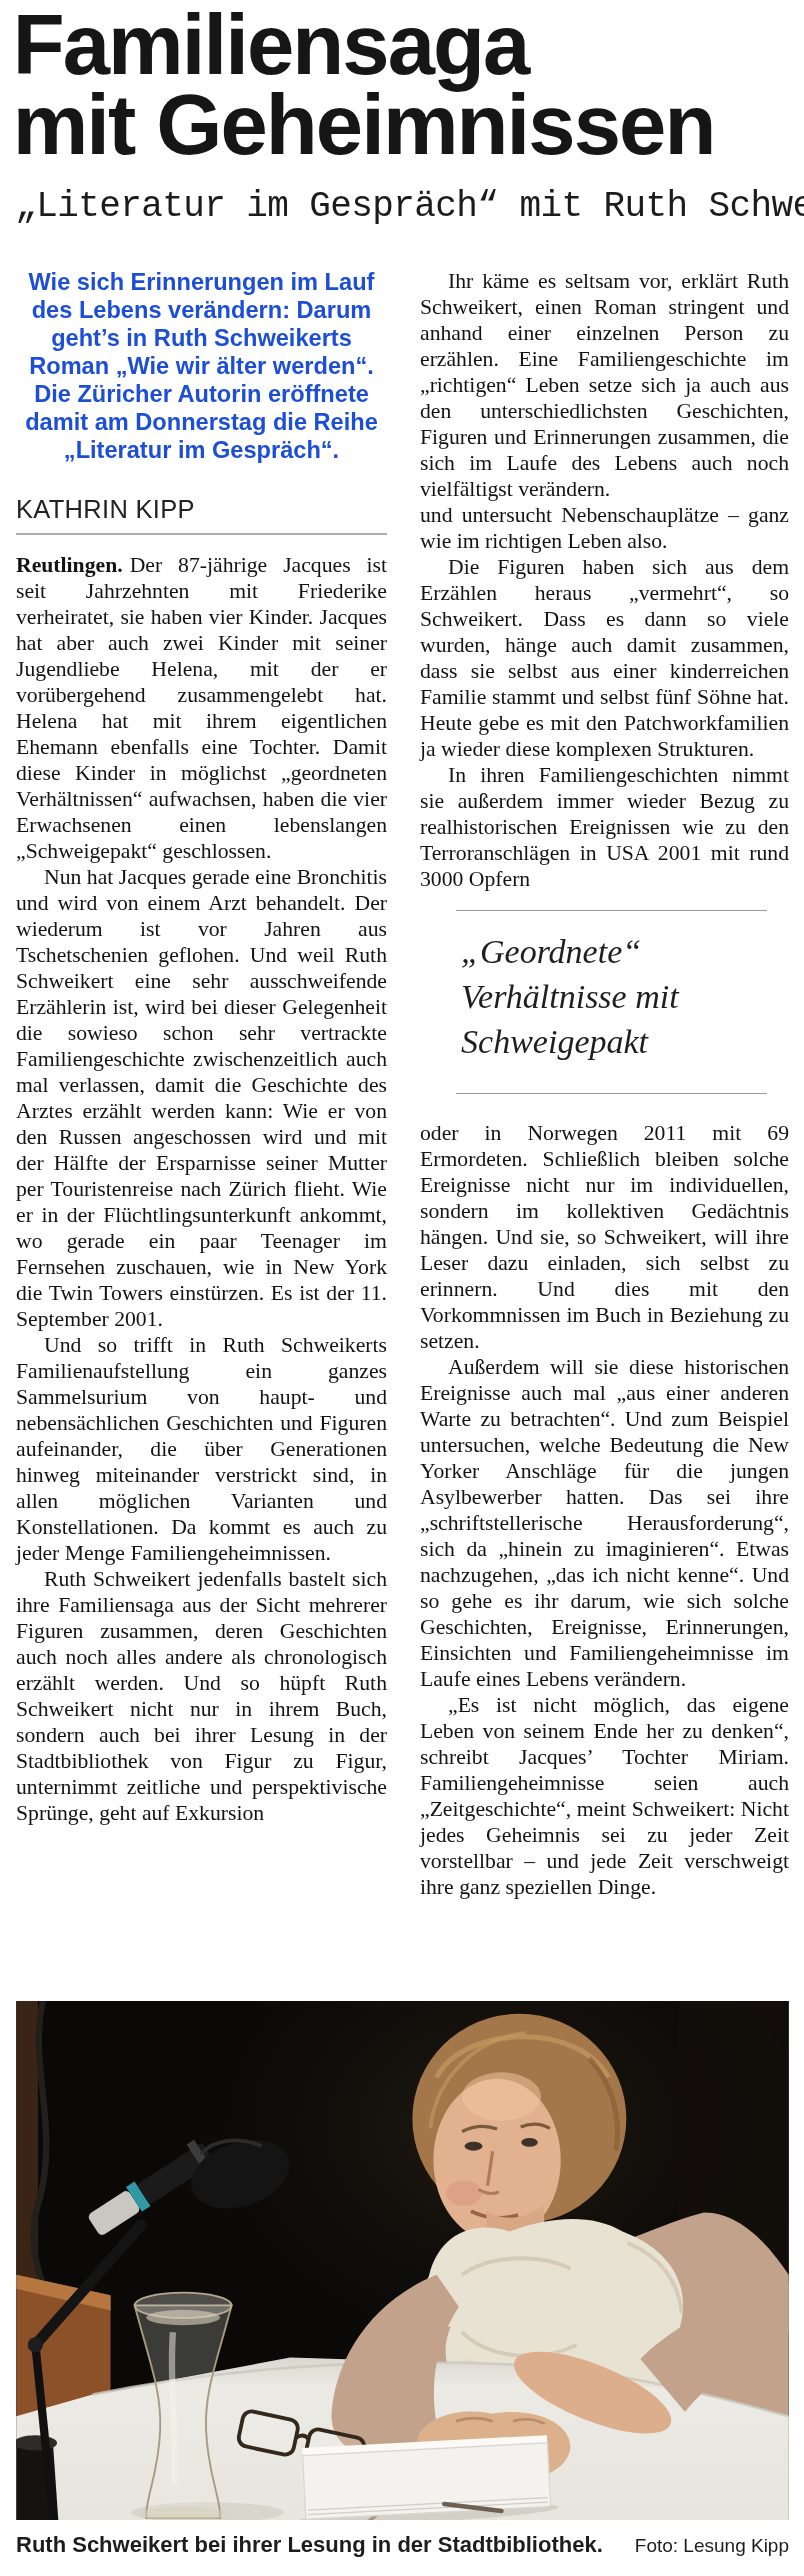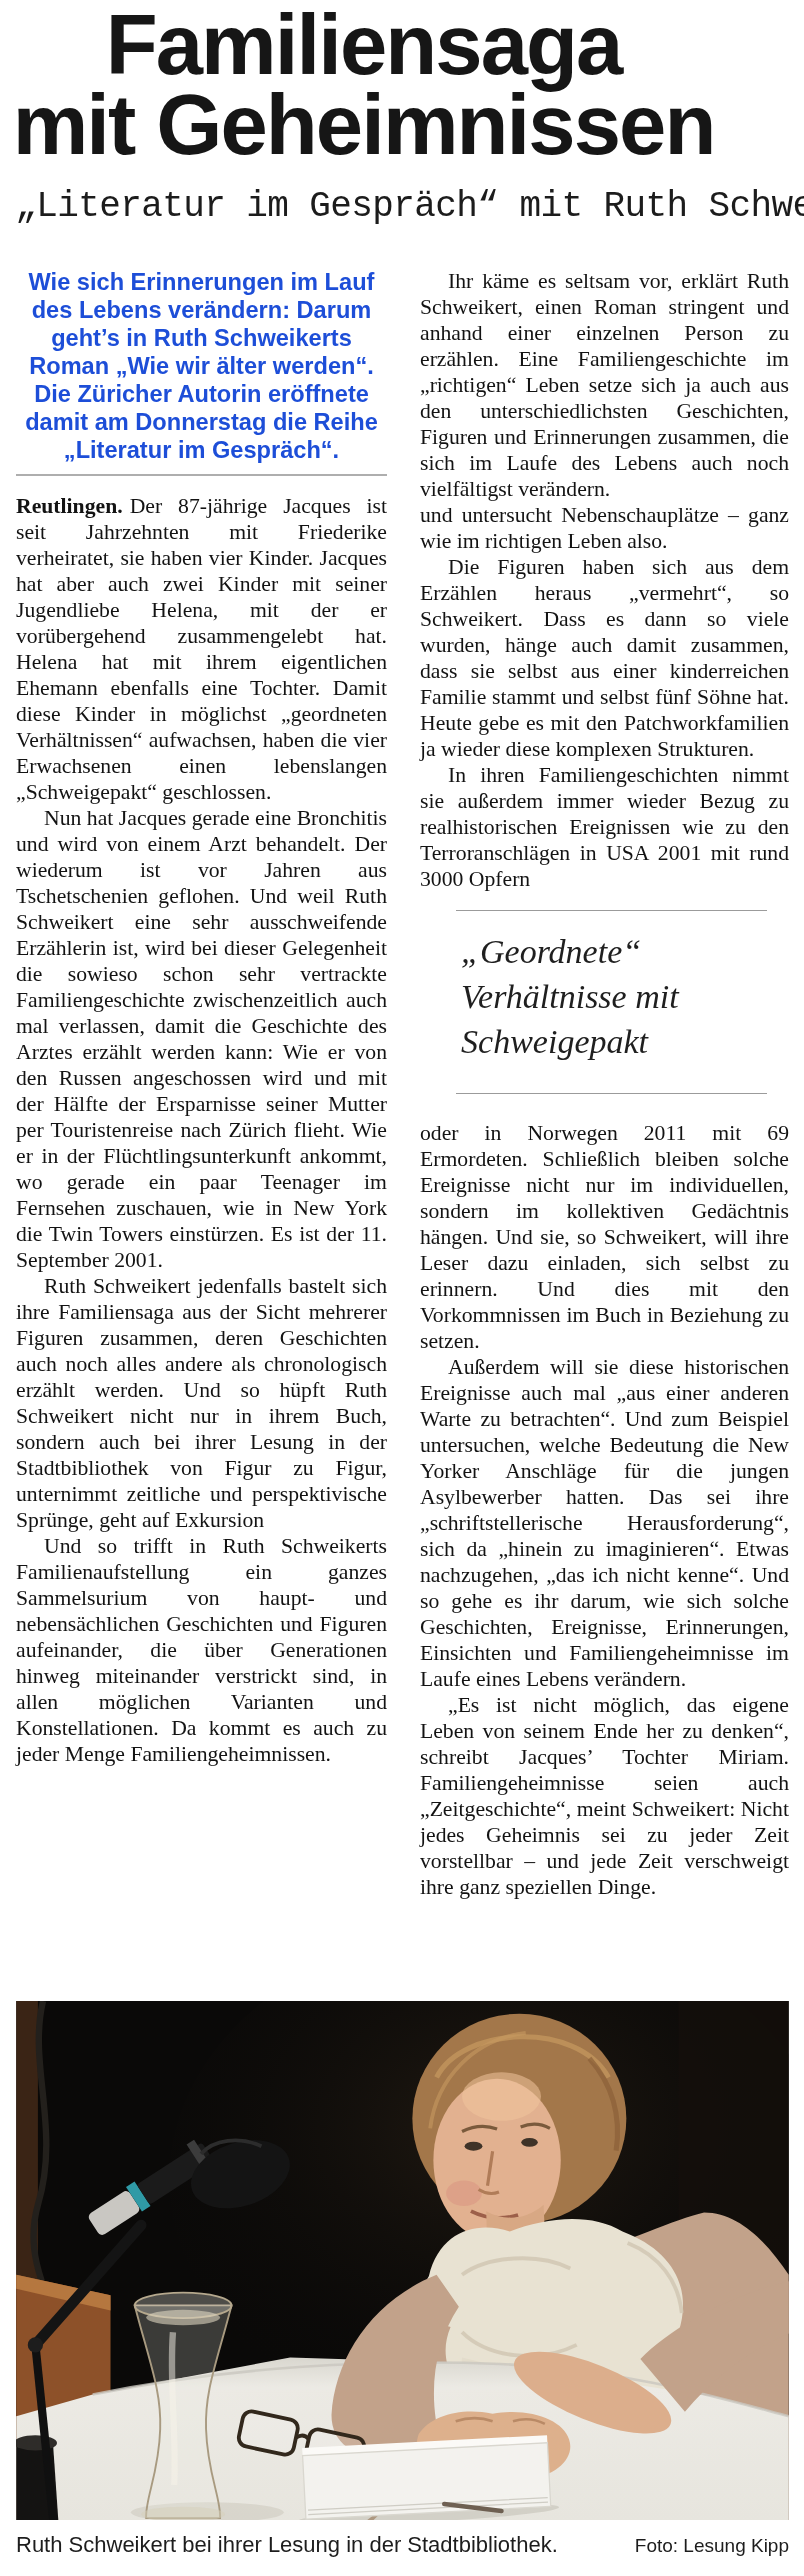--- a/index.html
+++ b/index.html
@@ -4,21 +4,21 @@
 <style>
   html,body { margin:0; padding:0; background:#ffffff; }
   .page {
     position:relative; width:805px; height:2576px;
     background:#ffffff; overflow:hidden;
     font-family:"Liberation Sans", sans-serif; color:#1b1b1b;
   }
   .headline {
     position:absolute; top:5.1px; left:12.7px; margin:0;
     font-size:85px; line-height:80px; letter-spacing:-1.9px;
-    font-weight:700; color:#161616; white-space:pre-line;text-align:center;
+    font-weight:700; color:#161616; white-space:pre-line;
   }
   .subtitle {
     position:absolute; top:186px; left:15.3px; margin:0;
     font-size:36px; line-height:41px; font-weight:400;
     letter-spacing:-0.6px; color:#1c1c1c; white-space:nowrap;font-family:Liberation Mono, monospace;
   }
   .col { position:absolute; top:268px; }
   .col-1 { left:16px;  width:371px; }
   .col-2 { left:420px; width:369px; }
   .lead {
@@ -40,39 +40,40 @@
     margin:18px 0 25.5px 36px; width:311px;
     border-top:1.3px solid #9b9b9b; border-bottom:1.3px solid #9b9b9b;
     padding:18px 0 29px 5.1px;
     font-family:"Liberation Serif", serif; font-style:italic;
     font-size:34px; line-height:45px; color:#1f1f1f; white-space:pre-line;
     text-align:left;
   }
   .photo-figure { position:absolute; top:2001px; left:16px; width:773px; margin:0; }
   .photo-figure svg { display:block; }
   .caption-row { display:flex; justify-content:space-between; align-items:baseline; margin-top:11.5px; }
-  .caption { font-size:22px; color:#1d1d1d; }
+  .caption { font-size:22px; color:#1d1d1d;font-weight:bold; }
   .credit  { font-size:19px; color:#1d1d1d; }
 </style>
 </head>
 <body>
 
 <div class="page">
 
   <h1 class="headline">Familiensaga
 mit Geheimnissen</h1>
   <h2 class="subtitle">„Literatur im Gespräch“ mit Ruth Schweikert</h2>
 
   <div class="col col-1">
     <p class="lead">Wie sich Erinnerungen im Lauf des Lebens verändern: Darum geht’s in Ruth Schweikerts Roman „Wie wir älter werden“. Die Züricher Autorin eröffnete damit am Donnerstag die Reihe „Literatur im Gespräch“.</p>
+    <div class="byline">KATHRIN KIPP</div>
     <hr class="byline-rule">
     <p class="body first-body"><strong class="dateline">Reutlingen.</strong><span>Der 87-jährige Jacques ist seit Jahrzehnten mit Friederike verheiratet, sie haben vier Kinder. Jacques hat aber auch zwei Kinder mit seiner Jugendliebe Helena, mit der er vorübergehend zusammengelebt hat. Helena hat mit ihrem eigentlichen Ehemann ebenfalls eine Tochter. Damit diese Kinder in möglichst „geordneten Verhältnissen“ aufwachsen, haben die vier Erwachsenen einen lebenslangen „Schweigepakt“ geschlossen.</span></p>
     <p class="body indent">Nun hat Jacques gerade eine Bronchitis und wird von einem Arzt behandelt. Der wiederum ist vor Jahren aus Tschetschenien geflohen. Und weil Ruth Schweikert eine sehr ausschweifende Erzählerin ist, wird bei dieser Gelegenheit die sowieso schon sehr vertrackte Familiengeschichte zwischenzeitlich auch mal verlassen, damit die Geschichte des Arztes erzählt werden kann: Wie er von den Russen angeschossen wird und mit der Hälfte der Ersparnisse seiner Mutter per Touristenreise nach Zürich flieht. Wie er in der Flüchtlingsunterkunft ankommt, wo gerade ein paar Teenager im Fernsehen zuschauen, wie in New York die Twin Towers einstürzen. Es ist der 11. September 2001.</p>
+    <p class="body indent">Und so trifft in Ruth Schweikerts Familienaufstellung ein ganzes Sammelsurium von haupt- und nebensächlichen Geschichten und Figuren aufeinander, die über Generationen hinweg miteinander verstrickt sind, in allen möglichen Varianten und Konstellationen. Da kommt es auch zu jeder Menge Familiengeheimnissen.</p>
     <p class="body indent">Ruth Schweikert jedenfalls bastelt sich ihre Familiensaga aus der Sicht mehrerer Figuren zusammen, deren Geschichten auch noch alles andere als chronologisch erzählt werden. Und so hüpft Ruth Schweikert nicht nur in ihrem Buch, sondern auch bei ihrer Lesung in der Stadtbibliothek von Figur zu Figur, unternimmt zeitliche und perspektivische Sprünge, geht auf Exkursion</p>
-    <p class="body indent">Und so trifft in Ruth Schweikerts Familienaufstellung ein ganzes Sammelsurium von haupt- und nebensächlichen Geschichten und Figuren aufeinander, die über Generationen hinweg miteinander verstrickt sind, in allen möglichen Varianten und Konstellationen. Da kommt es auch zu jeder Menge Familiengeheimnissen.</p>
   </div>
 
   <div class="col col-2">
     <p class="body indent">Ihr käme es seltsam vor, erklärt Ruth Schweikert, einen Roman stringent und anhand einer einzelnen Person zu erzählen. Eine Familiengeschichte im „richtigen“ Leben setze sich ja auch aus den unterschiedlichsten Geschichten, Figuren und Erinnerungen zusammen, die sich im Laufe des Lebens auch noch vielfältigst verändern.</p>
     <p class="body">und untersucht Nebenschauplätze – ganz wie im richtigen Leben also.</p>
     <p class="body indent">Die Figuren haben sich aus dem Erzählen heraus „vermehrt“, so Schweikert. Dass es dann so viele wurden, hänge auch damit zusammen, dass sie selbst aus einer kinderreichen Familie stammt und selbst fünf Söhne hat. Heute gebe es mit den Patchworkfamilien ja wieder diese komplexen Strukturen.</p>
     <p class="body indent">In ihren Familiengeschichten nimmt sie außerdem immer wieder Bezug zu realhistorischen Ereignissen wie zu den Terroranschlägen in USA 2001 mit rund 3000 Opfern</p>
     <aside class="pull-quote">„Geordnete“
 Verhältnisse mit
 Schweigepakt</aside>

